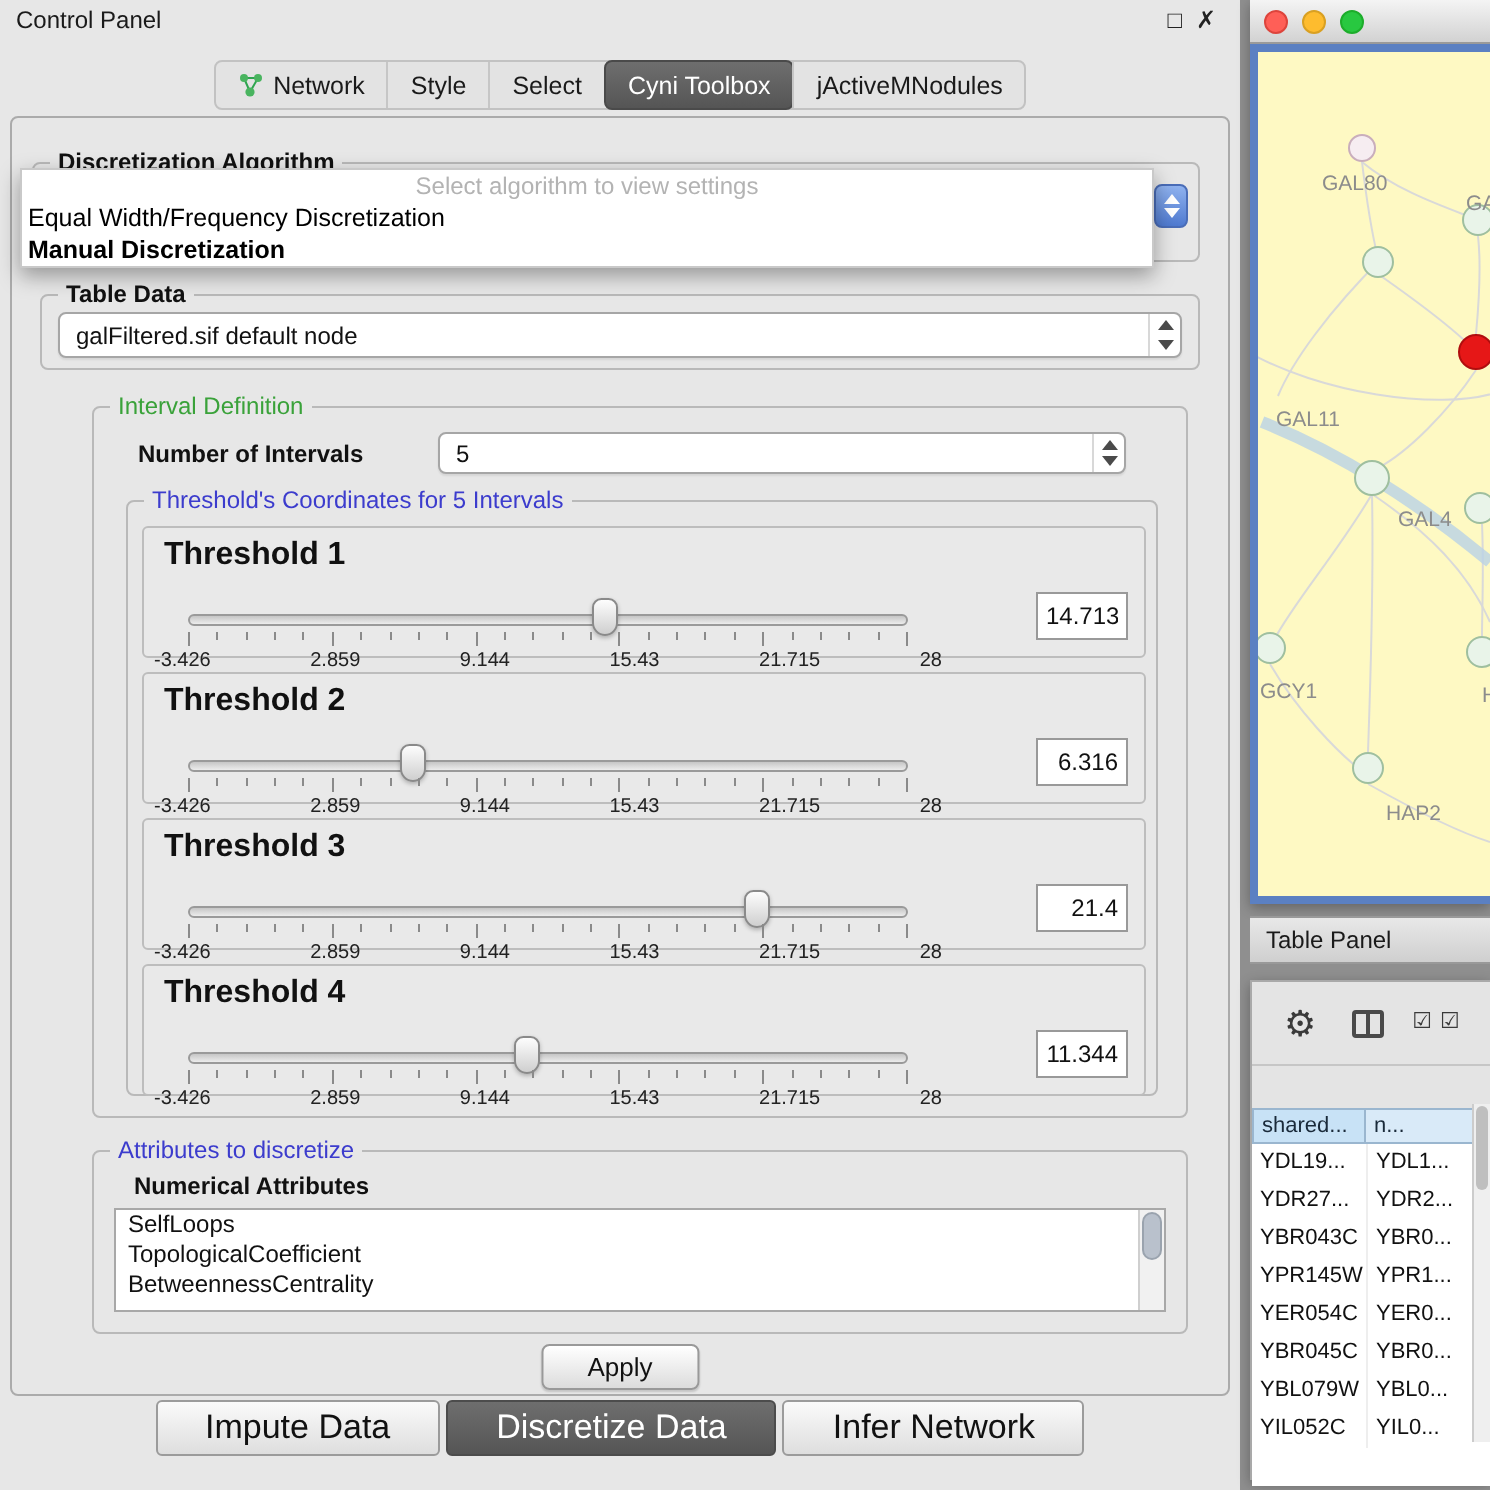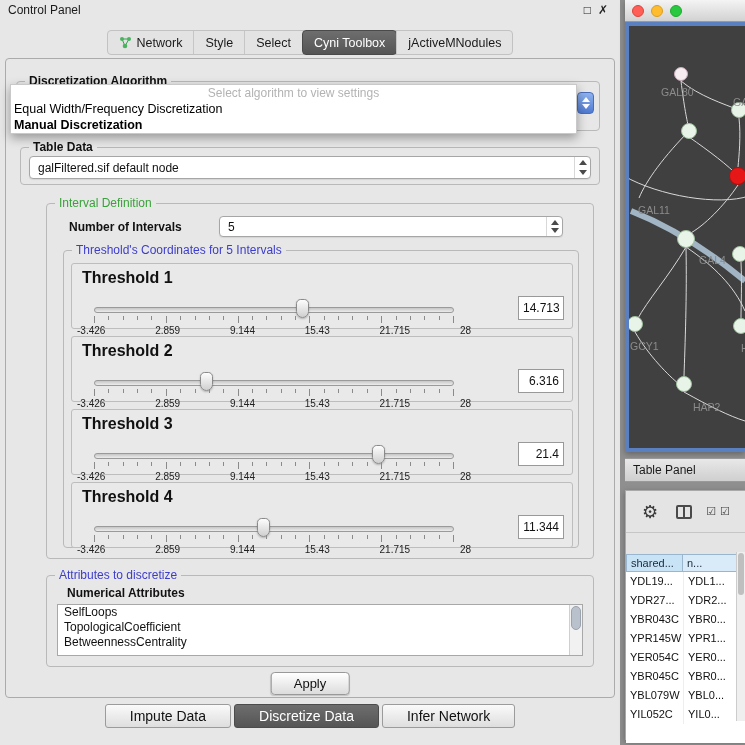--- a/index.html
+++ b/index.html
@@ -59,32 +59,32 @@
 
   
   .listbox{position:absolute;left:10px;right:10px;top:28px;height:52px;background:#fff;border:1px solid #a8a8a8;overflow:hidden;}
   .list-item{font-size:12px;line-height:15px;padding-left:6px;color:#111;white-space:nowrap;}
   .list-scroll{position:absolute;right:0;top:0;bottom:0;width:13px;background:#f1f1f1;border-left:1px solid #cfcfcf;}
   .list-scroll-thumb{position:absolute;left:1px;top:1px;width:10px;height:24px;background:#b9c1cc;border:1px solid #9aa3ae;border-radius:5px;}
 
   .apply-btn{position:absolute;top:613px;left:50%;transform:translateX(-50%);padding:3px 22px;font-size:13px;color:#111;border:1px solid #999;border-radius:4px;background:linear-gradient(#ffffff,#dcdcdc);box-shadow:0 1px 1px rgba(0,0,0,.15);}
 
   .bottom-tabs{position:absolute;bottom:17px;left:0;right:0;display:flex;justify-content:center;gap:3px;}
-  .btab{padding:3px 24px;font-size:14px;border:1px solid #9b9b9b;border-radius:3px;background:linear-gradient(#fafafa,#dedede);color:#111;white-space:nowrap;}
+  .btab{padding:3px 24px;font-size:17px;border:1px solid #9b9b9b;border-radius:3px;background:linear-gradient(#fafafa,#dedede);color:#111;white-space:nowrap;}
   .btab.selected{background:linear-gradient(#6e6e6e,#555);color:#fff;border-color:#4c4c4c;}
 
   
   .right-pane{position:absolute;left:625px;top:0;width:120px;height:745px;}
   .net-window{position:absolute;left:0;top:0;width:120px;height:452px;background:#d6d6d6;box-shadow:0 2px 6px rgba(0,0,0,.3);}
   .mac-bar{height:22px;background:linear-gradient(#f4f4f4,#d2d2d2);border-bottom:1px solid #9a9a9a;display:flex;align-items:center;padding-left:7px;gap:7px;}
   .light{width:12px;height:12px;border-radius:50%;}
   .light.red{background:#ff5f57;border:1px solid #dd443c;}
   .light.yellow{background:#febc2e;border:1px solid #d9a022;}
   .light.green{background:#28c840;border:1px solid #1dad2b;}
-  .net-canvas{position:absolute;left:0;top:22px;width:120px;height:430px;background:#404040;border:4px solid #5b80c2;border-right:none;overflow:hidden;}
+  .net-canvas{position:absolute;left:0;top:22px;width:120px;height:430px;background:#fef9c3;border:4px solid #5b80c2;border-right:none;overflow:hidden;}
   .edges{position:absolute;left:0;top:0;}
   .node{position:absolute;border-radius:50%;border:1px solid #9fbf9f;}
   .node-label{position:absolute;font-size:10.5px;color:#8c8c8c;white-space:nowrap;}
 
   .table-panel-bar{position:absolute;top:458px;left:0;width:120px;height:24px;background:linear-gradient(#e8e8e8,#cfcfcf);border-top:1px solid #999;border-bottom:1px solid #999;line-height:22px;padding-left:8px;font-size:12px;color:#1a1a1a;}
 
   .table-window{position:absolute;top:490px;left:0;width:120px;height:250px;background:#e4e4e4;border:1px solid #a9a9a9;border-right:none;box-shadow:0 2px 6px rgba(0,0,0,.3);}
   .table-toolbar{height:42px;display:flex;align-items:center;border-bottom:1px solid #c6c6c6;}
   .gear{font-size:18px;color:#3a3a3a;margin-left:16px;line-height:1;}
   .col-icon{width:16px;height:14px;border:2px solid #4a4a4a;border-radius:2px;margin-left:18px;position:relative;}

